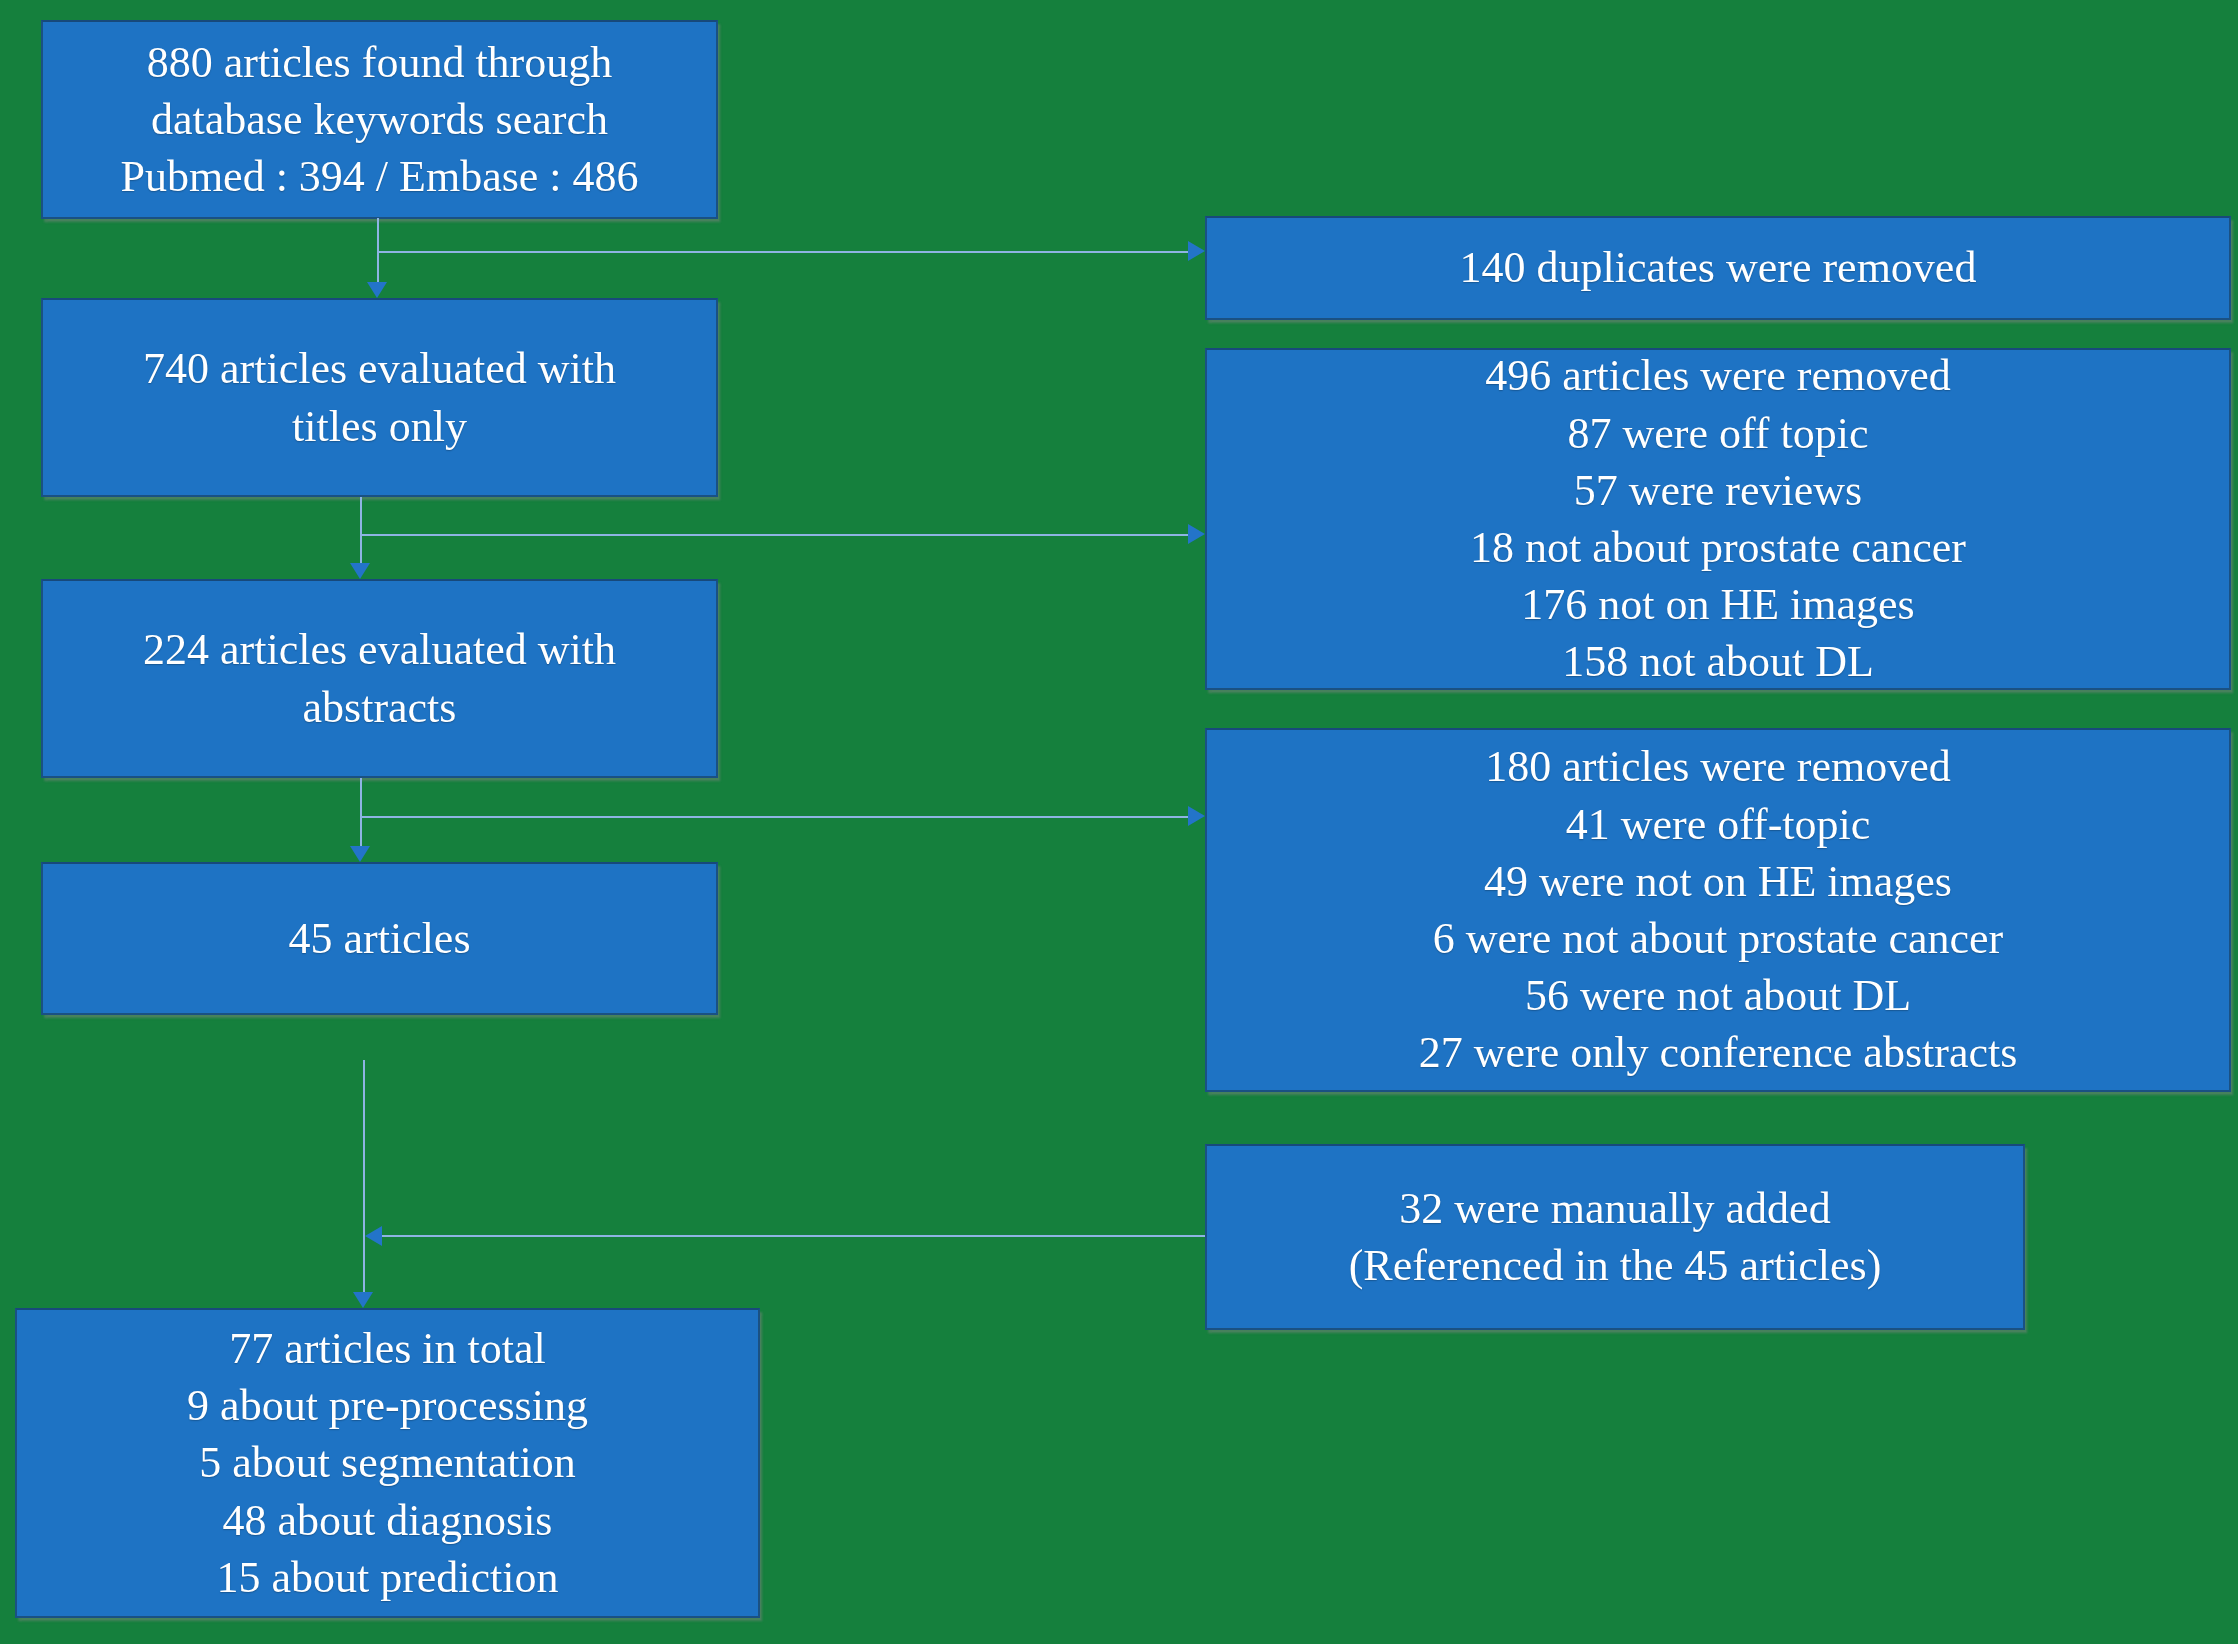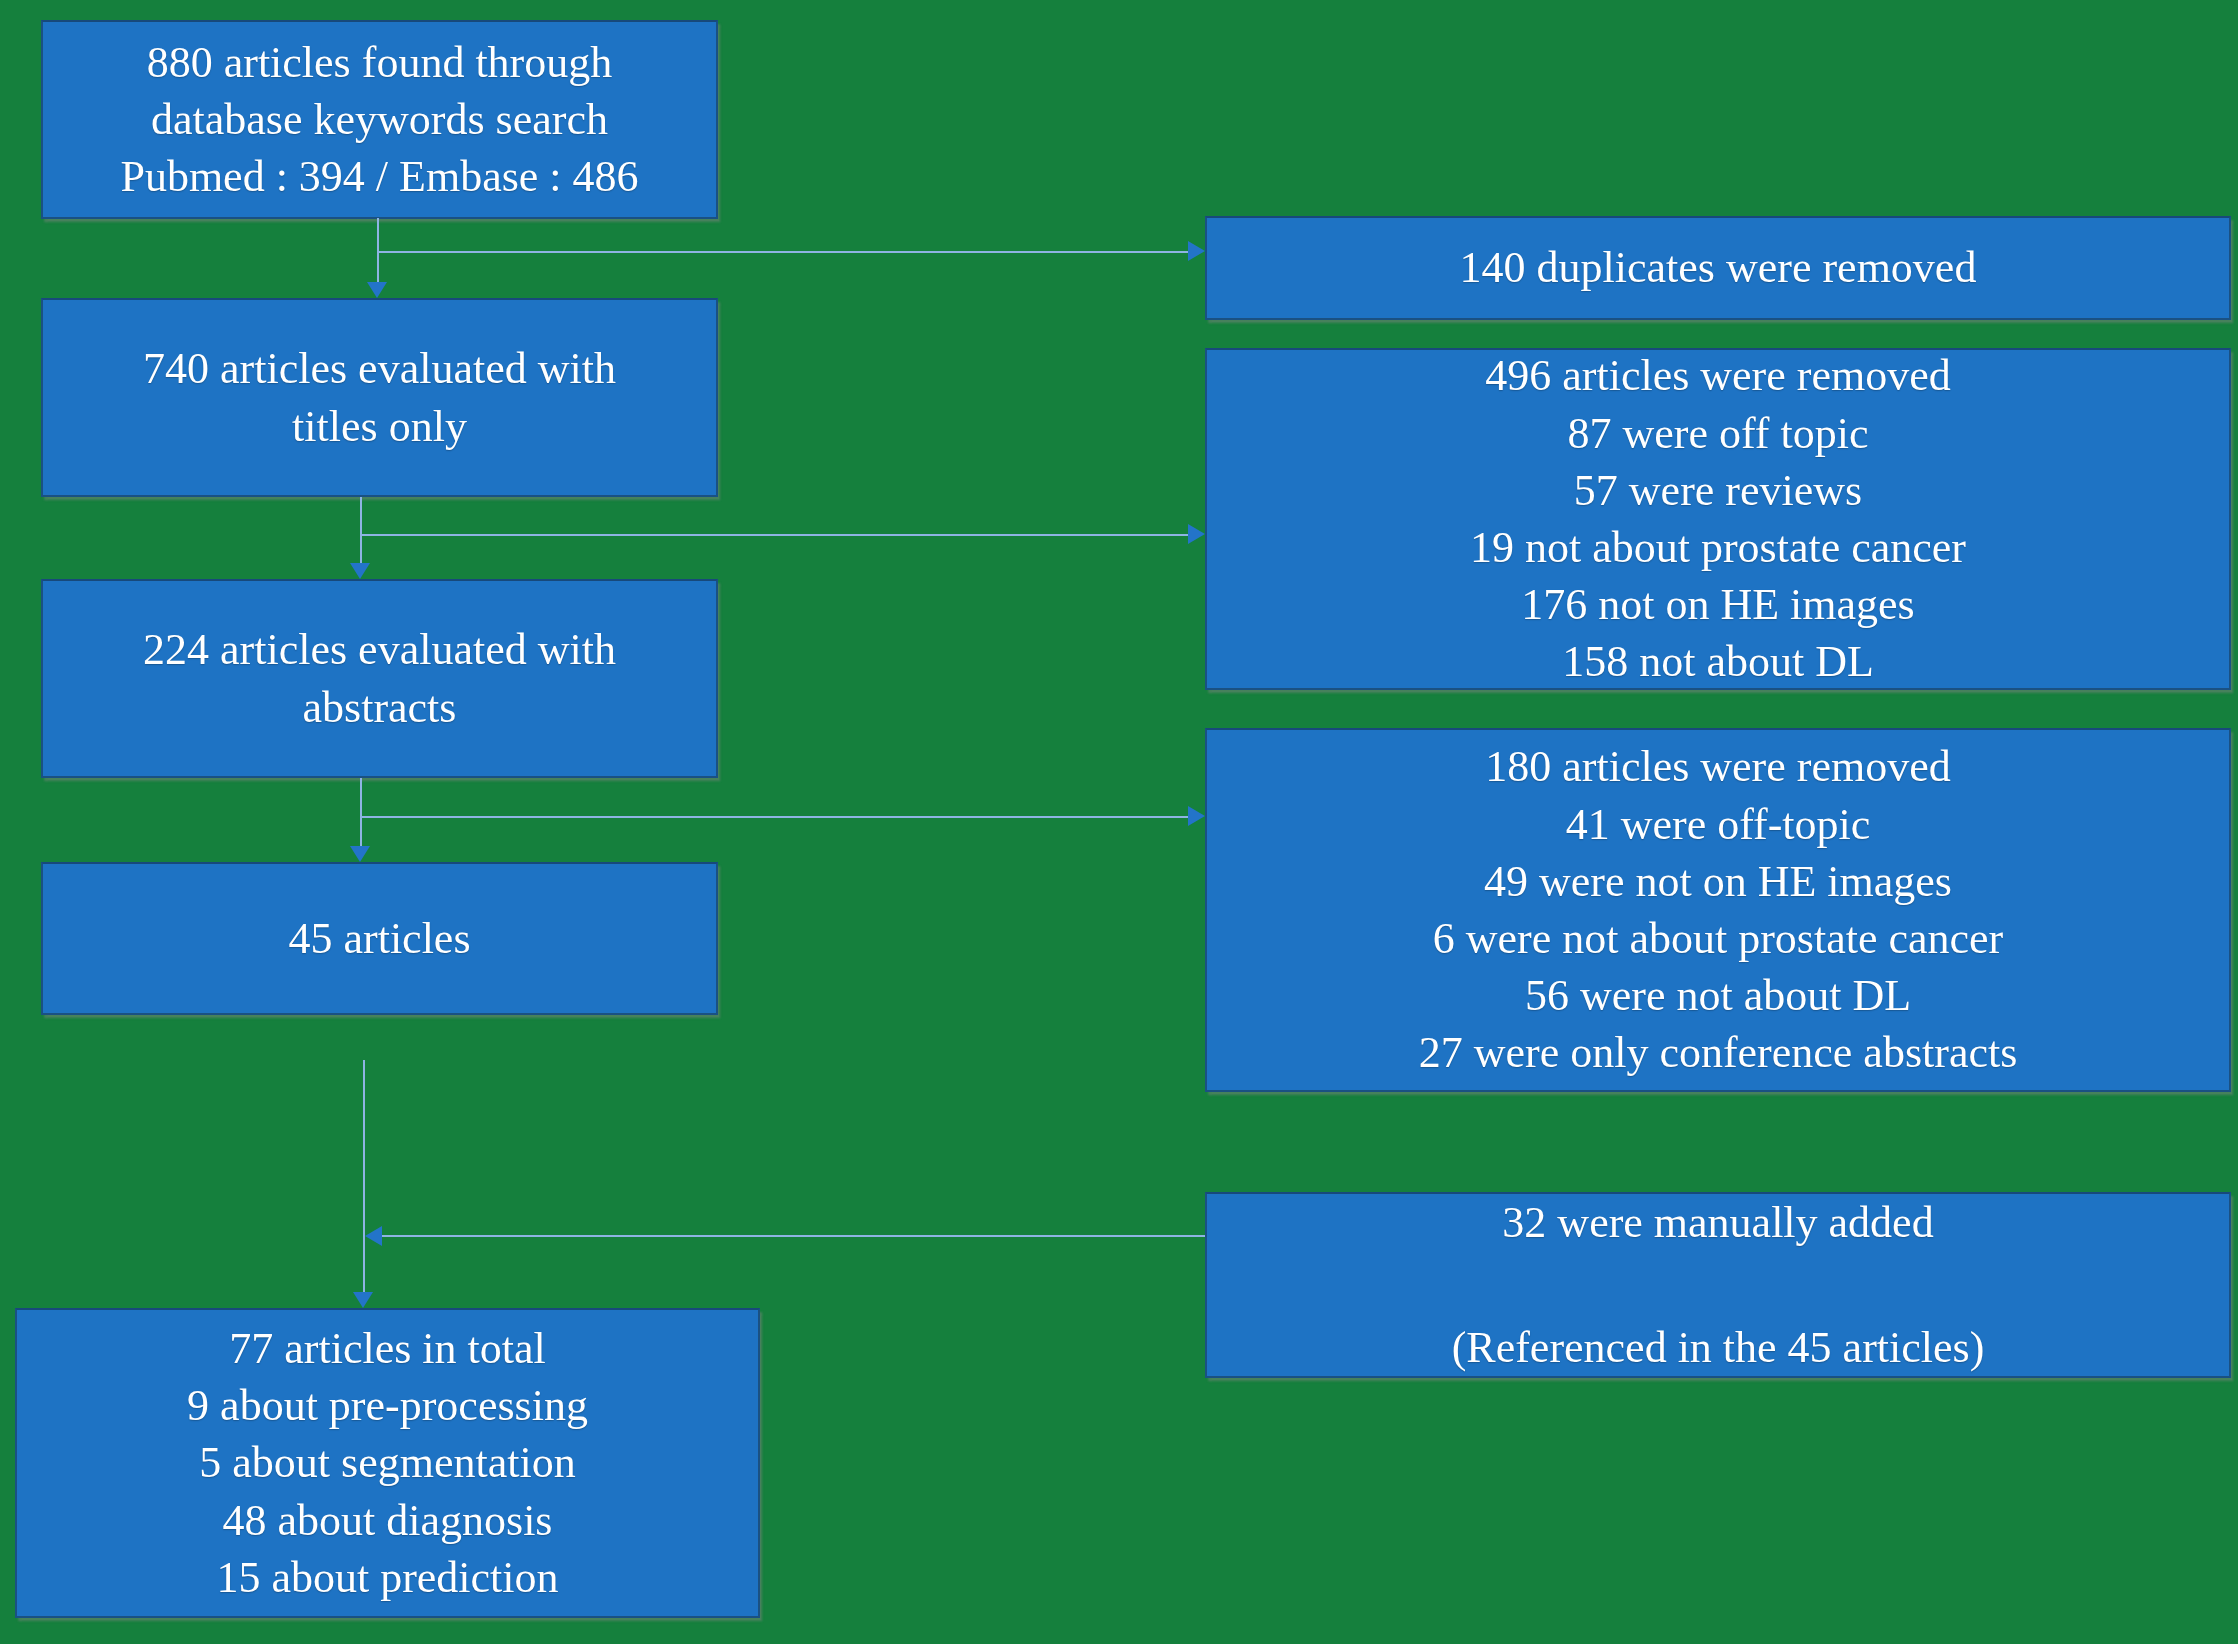--- a/index.html
+++ b/index.html
@@ -100,35 +100,35 @@
   </div>
 
   <div class="box" style="left:1205px; top:216px; width:1026px; height:104px;text-align:center;">
     <div class="line">140 duplicates were removed</div>
   </div>
 
   <div class="box" style="left:1205px; top:348px; width:1026px; height:342px;">
     <div class="line u">496 articles were removed</div>
     <div class="line">87 were off topic</div>
     <div class="line">57 were reviews</div>
-    <div class="line">19 not about prostate cancer</div>
+    <div class="line">18 not about prostate cancer</div>
     <div class="line">176 not on HE images</div>
     <div class="line">158 not about DL</div>
   </div>
 
   <div class="box" style="left:1205px; top:728px; width:1026px; height:364px;">
     <div class="line u">180 articles were removed</div>
     <div class="line">41 were off-topic</div>
     <div class="line">49 were not on HE images</div>
     <div class="line">6 were not about prostate cancer</div>
     <div class="line">56 were not about DL</div>
     <div class="line">27 were only conference abstracts</div>
   </div>
 
-  <div class="box" style="left:1205px; top:1192px; width:1026px; height:186px;justify-content:space-between;">
+  <div class="box" style="left:1205px; top:1144px; width:820px; height:186px;">
     <div class="line">32 were manually added</div>
     <div class="line">(Referenced in the 45 articles)</div>
   </div>
 
   <div class="cline vline" style="left:377px; top:218px; height:65px;"></div>
   <div class="arr arr-down" style="left:367px; top:282px;"></div>
   <div class="cline hline" style="left:377px; top:251px; width:819px;"></div>
   <div class="arr arr-right" style="left:1188px; top:241px;"></div>
 
   <div class="cline vline" style="left:360px; top:497px; height:68px;"></div>

